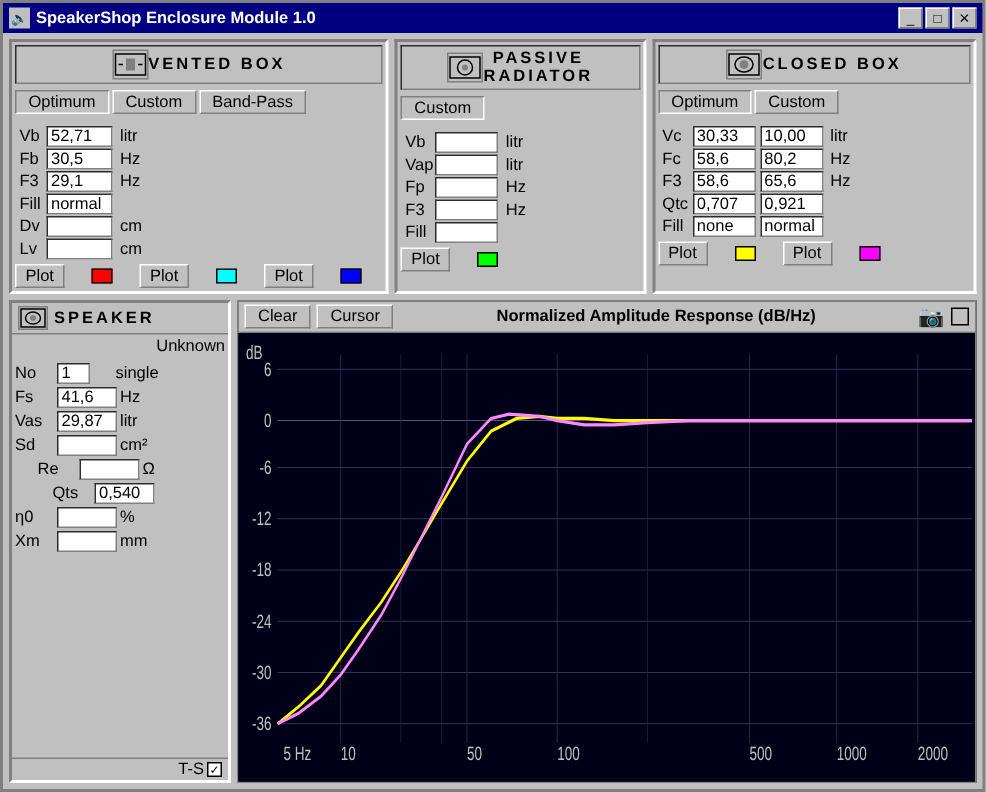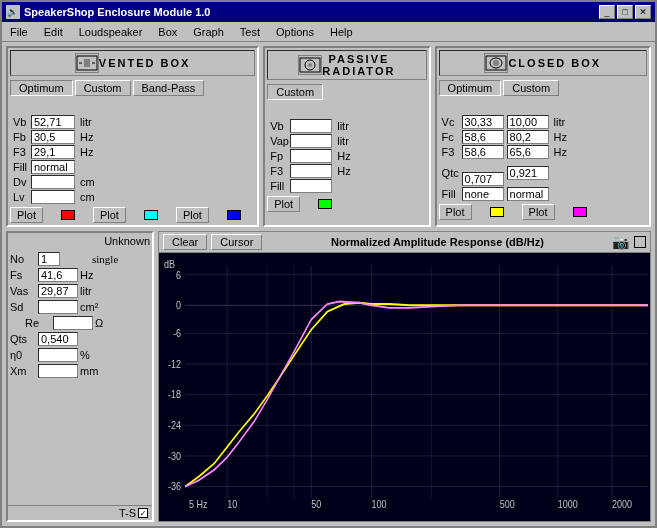--- a/index.html
+++ b/index.html
@@ -125,21 +125,21 @@
       background: #c0c0c0;
       border: 1px solid #808080;
       display: flex;
       align-items: center;
       justify-content: center;
       font-size: 8px;
     }
     .tabs-row {
       display: flex;
       gap: 2px;
-      margin-bottom: 19px;
+      margin-bottom: 8px;
     }
     .tab-btn {
       padding: 1px 8px;
       font-size: 11px;
       background: #c0c0c0;
       border: 1px solid;
       border-color: #ffffff #808080 #808080 #ffffff;
       cursor: pointer;
       white-space: nowrap;
     }
@@ -299,30 +299,20 @@
   <div class="title-bar">
     <div class="title-bar-icon">🔊</div>
     <span class="title-bar-text">SpeakerShop Enclosure Module 1.0</span>
     <div class="title-bar-buttons">
       <div class="title-btn">_</div>
       <div class="title-btn">□</div>
       <div class="title-btn">✕</div>
     </div>
   </div>
 
-  <div class="menu-bar">
-    <span class="menu-item">File</span>
-    <span class="menu-item">Edit</span>
-    <span class="menu-item">Loudspeaker</span>
-    <span class="menu-item">Box</span>
-    <span class="menu-item">Graph</span>
-    <span class="menu-item">Test</span>
-    <span class="menu-item">Options</span>
-    <span class="menu-item">Help</span>
-  </div>
 
   <div class="main-content">
 
     <div class="top-section">
 
       <div class="panel vented-box-panel">
         <div class="section-header">
           <div class="section-icon">
             <svg width="22" height="16" viewBox="0 0 22 16">
               <rect x="1" y="1" width="20" height="14" fill="none" stroke="#000" stroke-width="1"></rect>
@@ -444,21 +434,21 @@
             <input class="cell-input" value="58,6" style="width: 42px;">
             <input class="cell-input" value="80,2" style="width: 42px;">
             <span class="cell-unit">Hz</span>
 
             <span class="cell">F3</span>
             <input class="cell-input" value="58,6" style="width: 42px;">
             <input class="cell-input" value="65,6" style="width: 42px;">
             <span class="cell-unit">Hz</span>
 
             <span class="cell">Qtc</span>
-            <input class="cell-input" value="0,707" style="width: 42px; margin-top: 12px;">
+            <input class="cell-input" value="0,707" style="width: 42px;">
             <input class="cell-input" value="0,921" style="width: 42px;">
             <span class="cell-unit"></span>
 
             <span class="cell">Fill</span>
             <input class="cell-input" value="none" style="width: 42px;">
             <input class="cell-input" value="normal" style="width: 42px;">
             <span class="cell-unit"></span>
           </div>
         </div>
         <div class="plot-row">
@@ -467,27 +457,37 @@
           <button class="plot-btn">Plot</button>
           <span class="color-box" style="background:#ff00ff;"></span>
         </div>
       </div>
 
     </div>
 
     <div class="bottom-section">
 
       <div class="speaker-panel">
+        <div class="speaker-header">
+          <div class="speaker-icon">
+            <svg width="18" height="14" viewBox="0 0 18 14">
+              <rect x="1" y="1" width="16" height="12" fill="none" stroke="#000" stroke-width="1"></rect>
+              <ellipse cx="9" cy="7" rx="5" ry="4" fill="none" stroke="#000" stroke-width="1"></ellipse>
+              <ellipse cx="9" cy="7" rx="2" ry="2" fill="#808080"></ellipse>
+            </svg>
+          </div>
+          <span class="speaker-title">SPEAKER</span>
+        </div>
         <div class="speaker-name">Unknown</div>
         <div class="speaker-data">
 
           <div style="display:grid; grid-template-columns: 28px 36px 50px; font-size:11px; padding:1px 0; align-items:center;">
             <span>No</span>
             <input class="cell-input" value="1" style="width: 22px; display: inline;">
-            <span style="margin-left:18px;font-family:Liberation Serif, serif;">single</span>
+            <span style="margin-left:3px;">single</span>
           </div>
 
           <div style="display:grid; grid-template-columns: 28px 42px 30px; font-size:11px; padding:1px 0; align-items:center;">
             <span>Fs</span>
             <input class="cell-input" value="41,6" style="width: 40px;">
             <span>Hz</span>
           </div>
 
           <div style="display:grid; grid-template-columns: 28px 42px 30px; font-size:11px; padding:1px 0; align-items:center;">
             <span>Vas</span>
@@ -500,21 +500,21 @@
             <input class="cell-input" value="" style="width: 40px;">
             <span>cm²</span>
           </div>
 
           <div style="display:grid; grid-template-columns: 28px 42px 30px; font-size:11px; padding:1px 15px; align-items:center;">
             <span>Re</span>
             <input class="cell-input" value="" style="width: 40px;">
             <span>Ω</span>
           </div>
 
-          <div style="display:grid; grid-template-columns: 28px 42px 30px; font-size:11px; padding:1px 0; align-items:center;">
+          <div style="display:grid; grid-template-columns: 28px 42px 30px; font-size:11px; padding:1px 0; align-items:center;margin-left:25px;">
             <span>Qts</span>
             <input class="cell-input" value="0,540" style="width: 40px;">
             <span></span>
           </div>
 
           <div style="display:grid; grid-template-columns: 28px 42px 30px; font-size:11px; padding:1px 0; align-items:center;">
             <span>η0</span>
             <input class="cell-input" value="" style="width: 40px;">
             <span>%</span>
           </div>

